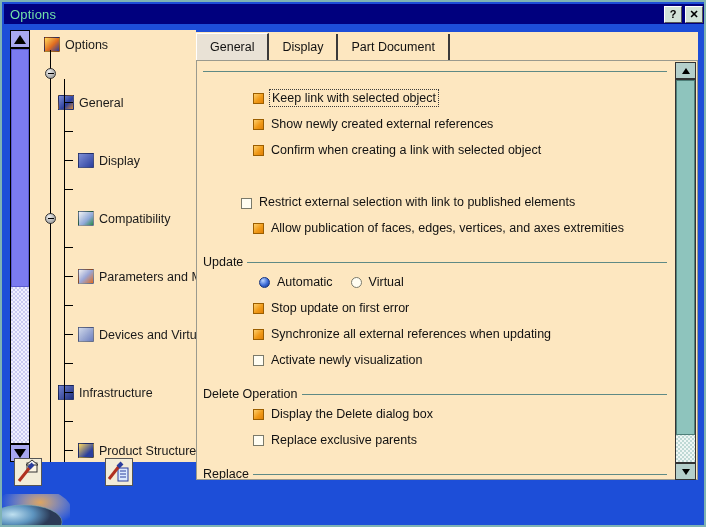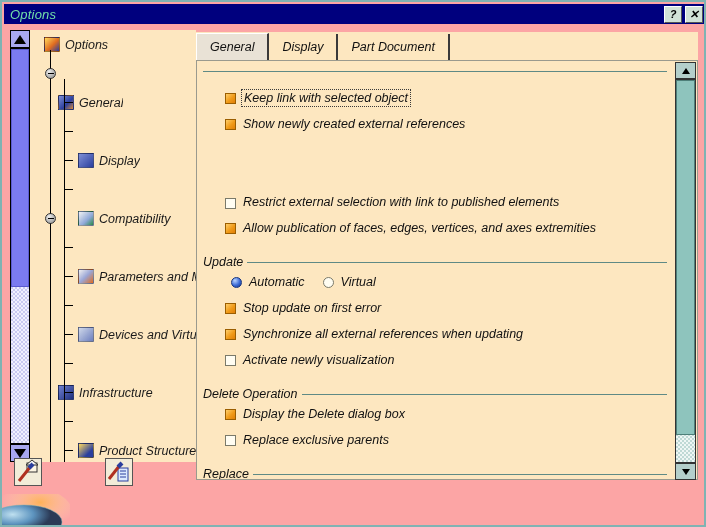--- a/index.html
+++ b/index.html
@@ -3,25 +3,24 @@
 <meta charset="utf-8">
 <style>
   html,body{margin:0;padding:0;}
   body{
     width:706px;height:527px;overflow:hidden;
     font-family:"Liberation Sans", sans-serif;
     background:#d4d0c8;
   }
   #app{
     position:relative;width:706px;height:527px;
-    background:#fca5a5;
+    background:#1d4ed8;
     border:2px solid #7fb3b3;
     box-sizing:border-box;
     overflow:hidden;
-    font-style:italic;
   }
 
   
   #titlebar{
     position:absolute;left:2px;top:2px;width:702px;height:20px;
     background:#00007e;
     display:flex;align-items:center;
   }
   #titlebar .t-text{
     color:#72e0a8;font-size:13px;margin-left:6px;letter-spacing:.2px;
@@ -134,20 +133,21 @@
     position:absolute;left:6px;right:8px;display:flex;align-items:center;
     font-size:12.5px;color:#111;
     font-family:"Liberation Sans", sans-serif;
   }
   .grp .gtitle{padding-right:4px;white-space:nowrap;}
   .grp .gline{flex:1;height:1px;background:#5f8a85;}
   .opt{
     position:absolute;display:flex;align-items:center;
     font-size:12.5px;color:#111;white-space:nowrap;
     font-family:"Liberation Sans", sans-serif;
+    margin-left:28px;
   }
   .cb{
     width:11px;height:11px;flex:none;margin-right:7px;
     border:1px solid #7a7a6a;box-sizing:border-box;background:#fffdf2;
   }
   .cb.on{
     background:linear-gradient(135deg,#ffcf6b 0%,#f09a18 55%,#e07f06 100%);
     border-color:#9b5e00;
   }
   .rb{
@@ -320,21 +320,25 @@
             <span class="gline"></span>
           </div>
           <div class="opt" style="top: 30px; left: 28px;">
             <span class="cb on"></span>
             <span class="focusbox">Keep link with selected object</span>
           </div>
           <div class="opt" style="top: 56px; left: 28px;">
             <span class="cb on"></span>
             <span>Show newly created external references</span>
           </div>
-          <div class="opt" style="top: 134px; left: 28px; align-items: flex-end;">
+          <div class="opt" style="top: 82px; left: 28px;">
+            <span class="cb on"></span>
+            <span>Confirm when creating a link with selected object</span>
+          </div>
+          <div class="opt" style="top: 134px; left: 16px; align-items: flex-end;">
             <span class="cb"></span>
             <span>Restrict external selection with link to published elements</span>
           </div>
           <div class="opt" style="top: 160px; left: 28px;">
             <span class="cb on"></span>
             <span>Allow publication of faces, edges, vertices, and axes extremities</span>
           </div>
           <div class="grp" style="top: 194px;">
             <span class="gtitle">Update</span>
             <span class="gline"></span>

